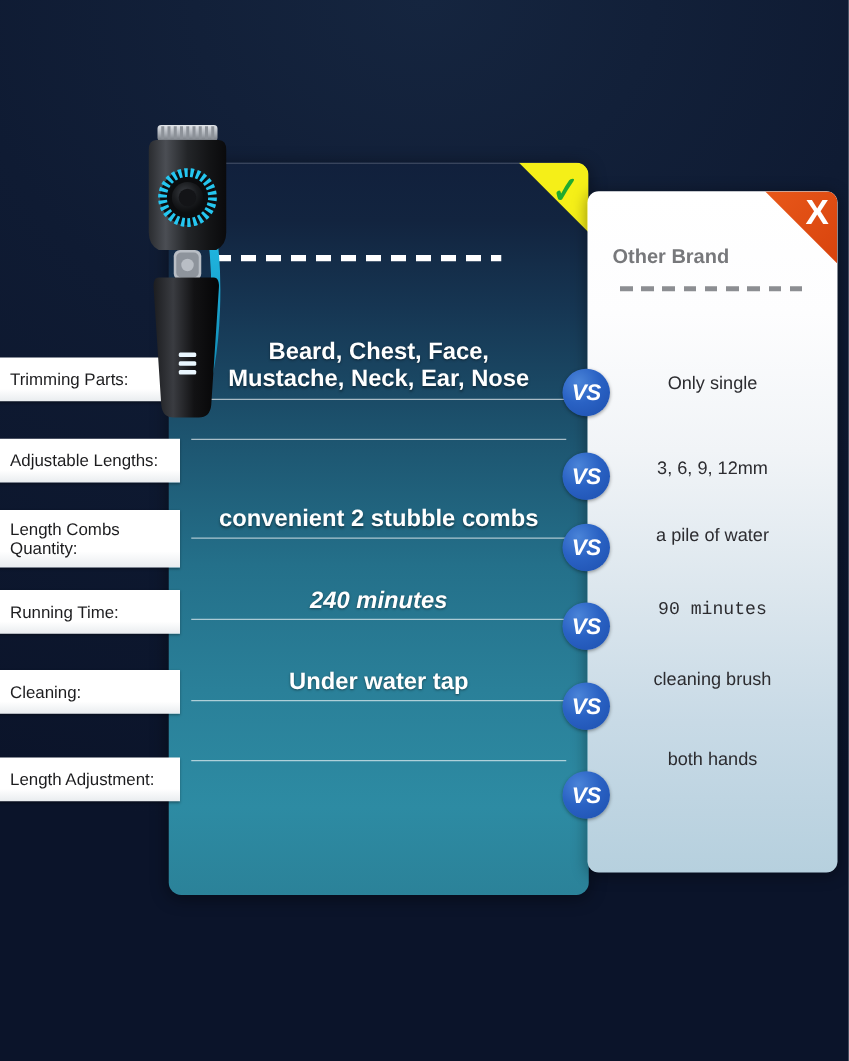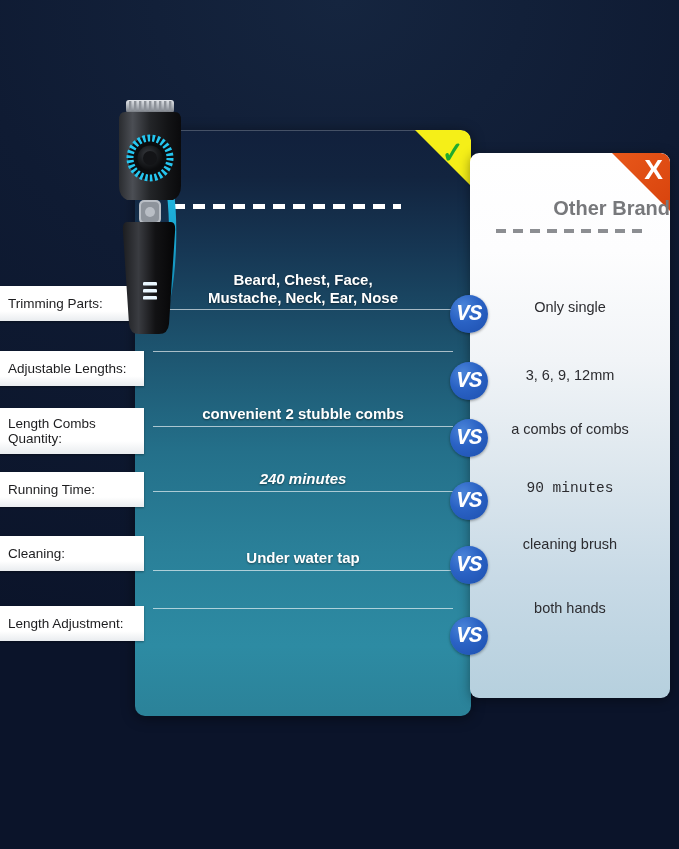--- a/index.html
+++ b/index.html
@@ -65,22 +65,22 @@
     background:linear-gradient(135deg,#e8581a 0%, #d8430d 100%);
     clip-path:polygon(100% 0, 100% 100%, 0 0);
     border-top-right-radius:9px;
   }
   #x-glyph{
     position:absolute; right:7px; top:3px;
     font-size:28px; font-weight:bold; color:#ffffff; line-height:1;
   }
   #other-title{
     position:absolute; left:0; right:0; top:44px;
-    text-align:right; color:#77787b;
-    font-size:20px; font-weight:bold;
+    text-align:left; color:#77787b;
+    font-size:16px; font-weight:bold;padding-left:20px;
   }
   #other-title-rule{
     position:absolute; left:26px; width:150px; top:76px; height:4px;
     background:repeating-linear-gradient(90deg,
         #8c8e92 0 10px, transparent 10px 17px);
   }
 
   
   .label-band{
     position:absolute; left:-12px; width:156px; height:35px;
@@ -89,45 +89,44 @@
     color:#1d1d1f; font-size:13.5px; line-height:1.12;
     box-shadow:0 1px 2px rgba(0,0,0,.35);
     z-index:6;
   }
   .label-band.tall{ height:46px; }
 
   
   .our-row{
     position:absolute; left:18px; width:300px;
     text-align:center; color:#ffffff;
-    font-size:15px; font-weight:bold; line-height:1.18;
+    font-size:19px; font-weight:bold; line-height:1.18;
     text-shadow:0 1px 2px rgba(0,0,0,.45);
   }
   .our-row .rule{
     margin-top:3px; height:1px; width:100%;
     background:rgba(255,255,255,.62);
   }
 
   
   .other-row{
     position:absolute; left:0; width:200px;
     text-align:center; color:#2c2c30;
     font-size:14.5px;
   }
 
   
   .vs-badge{
     position:absolute; width:38px; height:38px; border-radius:50%;
     background:radial-gradient(circle at 34% 28%, #4a84d8 0%, #2a62c4 45%, #1d4fae 100%);
     box-shadow:0 1px 3px rgba(0,0,0,.4);
     display:flex; align-items:center; justify-content:center;
-    color:#ffffff; font-size:22px; font-weight:bold; font-style:italic;
+    color:#ffffff; font-size:18px; font-weight:bold; font-style:italic;
     letter-spacing:-.5px;
     z-index:8;
-    font-family:Liberation Mono, monospace;
   }
 
   
   #trimmer{ position:absolute; left:110px; top:96px; width:82px; height:242px; z-index:7; }
 </style>
 </head>
 <body>
 
 <div id="our-card">
   <div id="check-ribbon">
@@ -144,40 +143,40 @@
         <div class="rule"></div>
       </div>
       <div class="our-row" style="top: 275px;">
         <div style="white-space: pre-line;">convenient 2 stubble combs</div>
         <div class="rule"></div>
       </div>
       <div class="our-row" style="top: 340px; font-style: italic;">
         <div style="white-space: pre-line;">240 minutes</div>
         <div class="rule"></div>
       </div>
-      <div class="our-row" style="top: 405px; margin-top: 14px;">
+      <div class="our-row" style="top: 405px;">
         <div style="white-space: pre-line;">Under water tap</div>
         <div class="rule"></div>
       </div>
       <div class="our-row" style="top: 475px;">
         <div class="rule"></div>
       </div>
     </div>
 </div>
 
 <div id="other-card">
   <div id="x-ribbon">
     <span id="x-glyph">X</span>
   </div>
   <div id="other-title">Other Brand</div>
   <div id="other-title-rule"></div>
   <div id="other-rows">
       <div class="other-row" style="top: 146px;">Only single</div>
       <div class="other-row" style="top: 214px;">3, 6, 9, 12mm</div>
-      <div class="other-row" style="top: 268px;">a combs of combs</div>
+      <div class="other-row" style="top: 268px;">a pile of water</div>
       <div class="other-row" style="top: 327px; font-family: Liberation Mono, monospace;">90 minutes</div>
       <div class="other-row" style="top: 383px;">cleaning brush</div>
       <div class="other-row" style="top: 447px;">both hands</div>
     </div>
 </div>
 
 <div id="labels-layer">
     <div class="label-band" style="top: 286px;">
       <span style="white-space: pre-line;">Trimming Parts:</span>
     </div>

